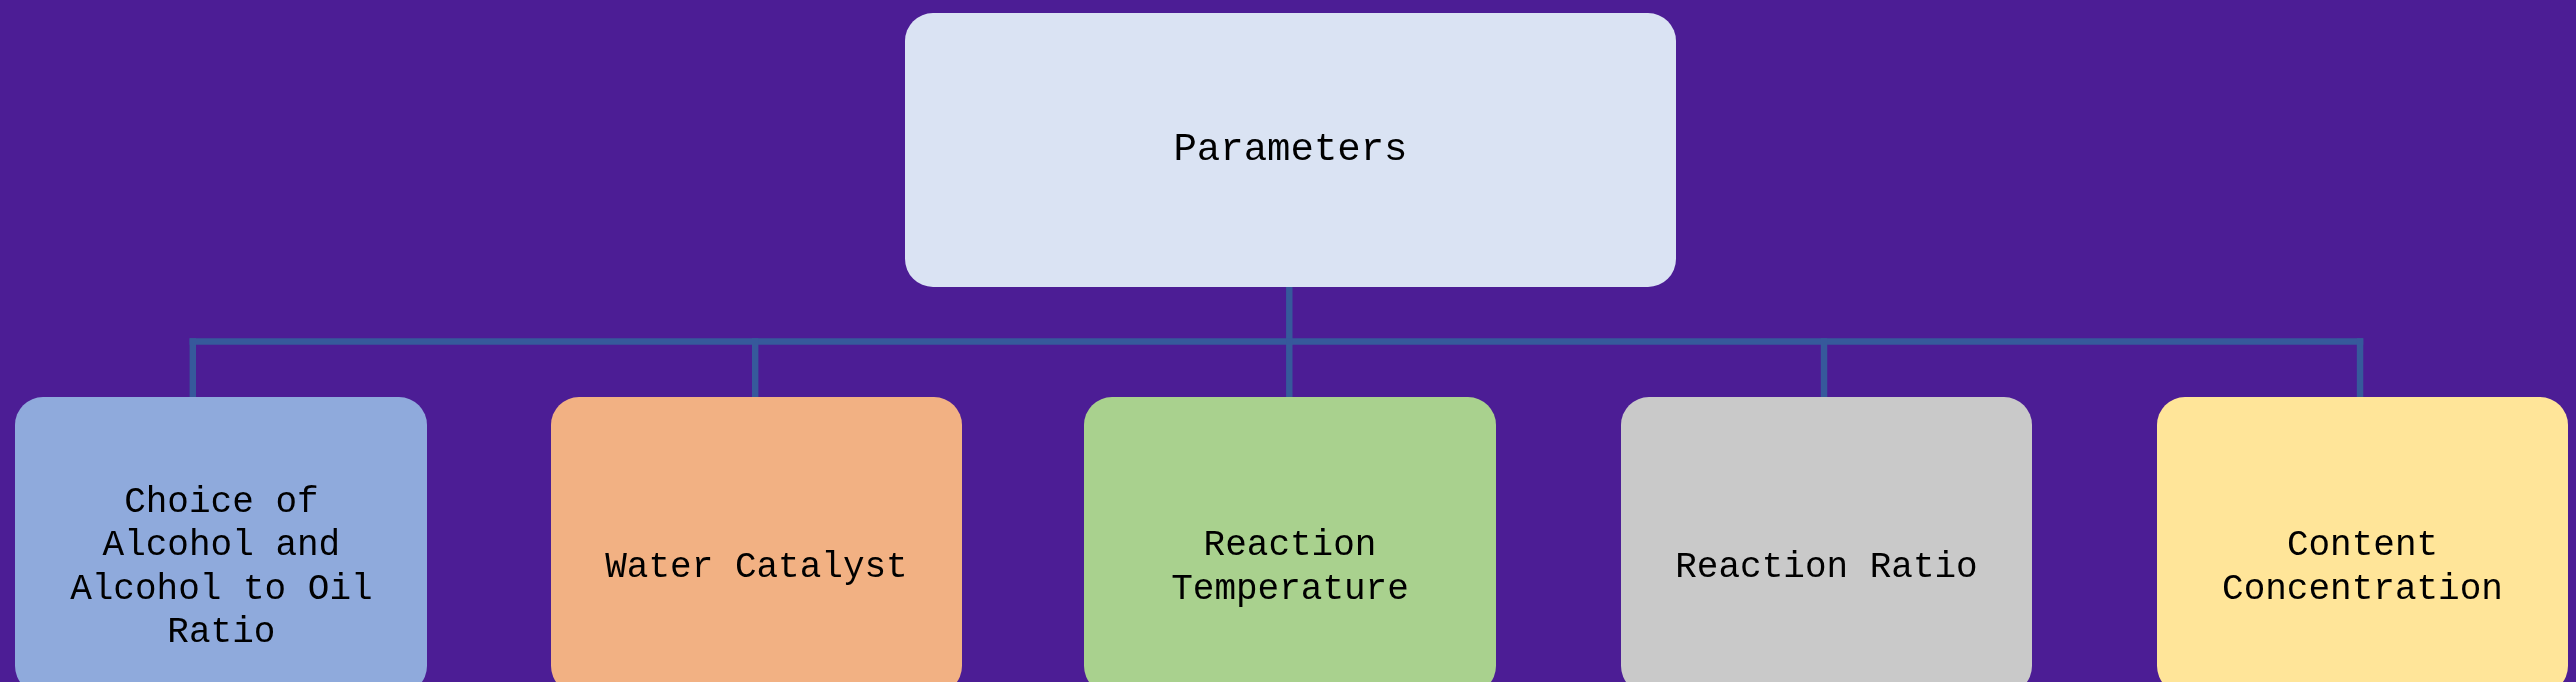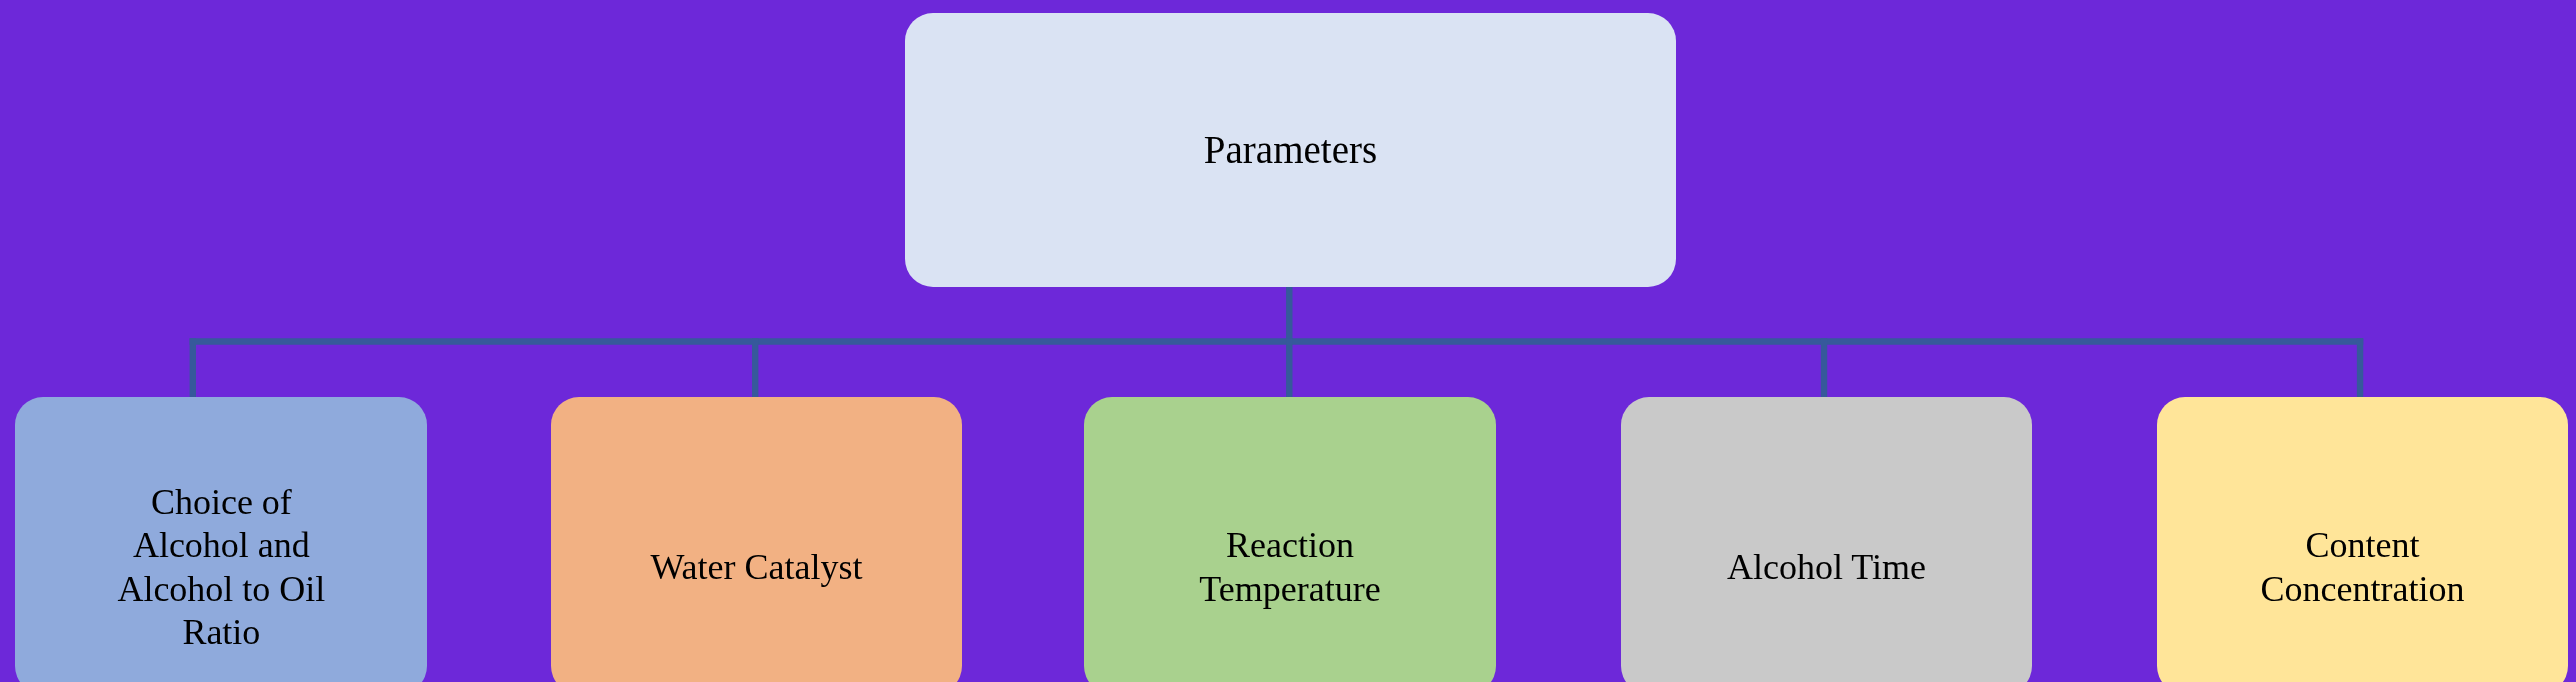--- a/index.html
+++ b/index.html
@@ -64,21 +64,21 @@
   }
   #node-child-0 { left: 15.4px;   width: 412px; }
   #node-child-1 { left: 551px;  width: 411px; }
   #node-child-2 { left: 1084px; width: 412px; }
   #node-child-3 { left: 1621px; width: 411px; }
   #node-child-4 { left: 2157px; width: 411px; }
 </style>
 </head>
 <body>
 
-<div id="stage" style="background: #6d28d9;">
+<div id="stage" style="background: #4c1d95; font-family: Liberation Mono, monospace;">
 
   <svg class="connector-layer" viewBox="0 0 4008 1062" width="2576" height="683" xmlns="http://www.w3.org/2000/svg">
 
     <line x1="2006" y1="446" x2="2006" y2="536" stroke="#36599B" stroke-width="10"></line>
 
     <line x1="295" y1="531" x2="3677" y2="531" stroke="#36599B" stroke-width="10"></line>
 
     <line x1="300" y1="526" x2="300" y2="620" stroke="#36599B" stroke-width="10"></line>
     <line x1="1175" y1="526" x2="1175" y2="620" stroke="#36599B" stroke-width="10"></line>
     <line x1="2006" y1="526" x2="2006" y2="620" stroke="#36599B" stroke-width="10"></line>
@@ -100,21 +100,21 @@
   <div class="node node-child" id="node-child-1" style="background: rgb(242, 177, 131);">
     <span class="node-label" style="color: rgb(0, 0, 0);">Water Catalyst</span>
   </div>
 
   <div class="node node-child" id="node-child-2" style="background: rgb(169, 209, 142);">
     <span class="node-label" style="color: rgb(0, 0, 0);">Reaction
 Temperature</span>
   </div>
 
   <div class="node node-child" id="node-child-3" style="background: rgb(201, 201, 201);">
-    <span class="node-label" style="color: rgb(0, 0, 0);">Alcohol Time</span>
+    <span class="node-label" style="color: rgb(0, 0, 0);">Reaction Ratio</span>
   </div>
 
   <div class="node node-child" id="node-child-4" style="background: rgb(255, 229, 153);">
     <span class="node-label" style="color: rgb(0, 0, 0);">Content
 Concentration</span>
   </div>
 
 </div>
 
 

